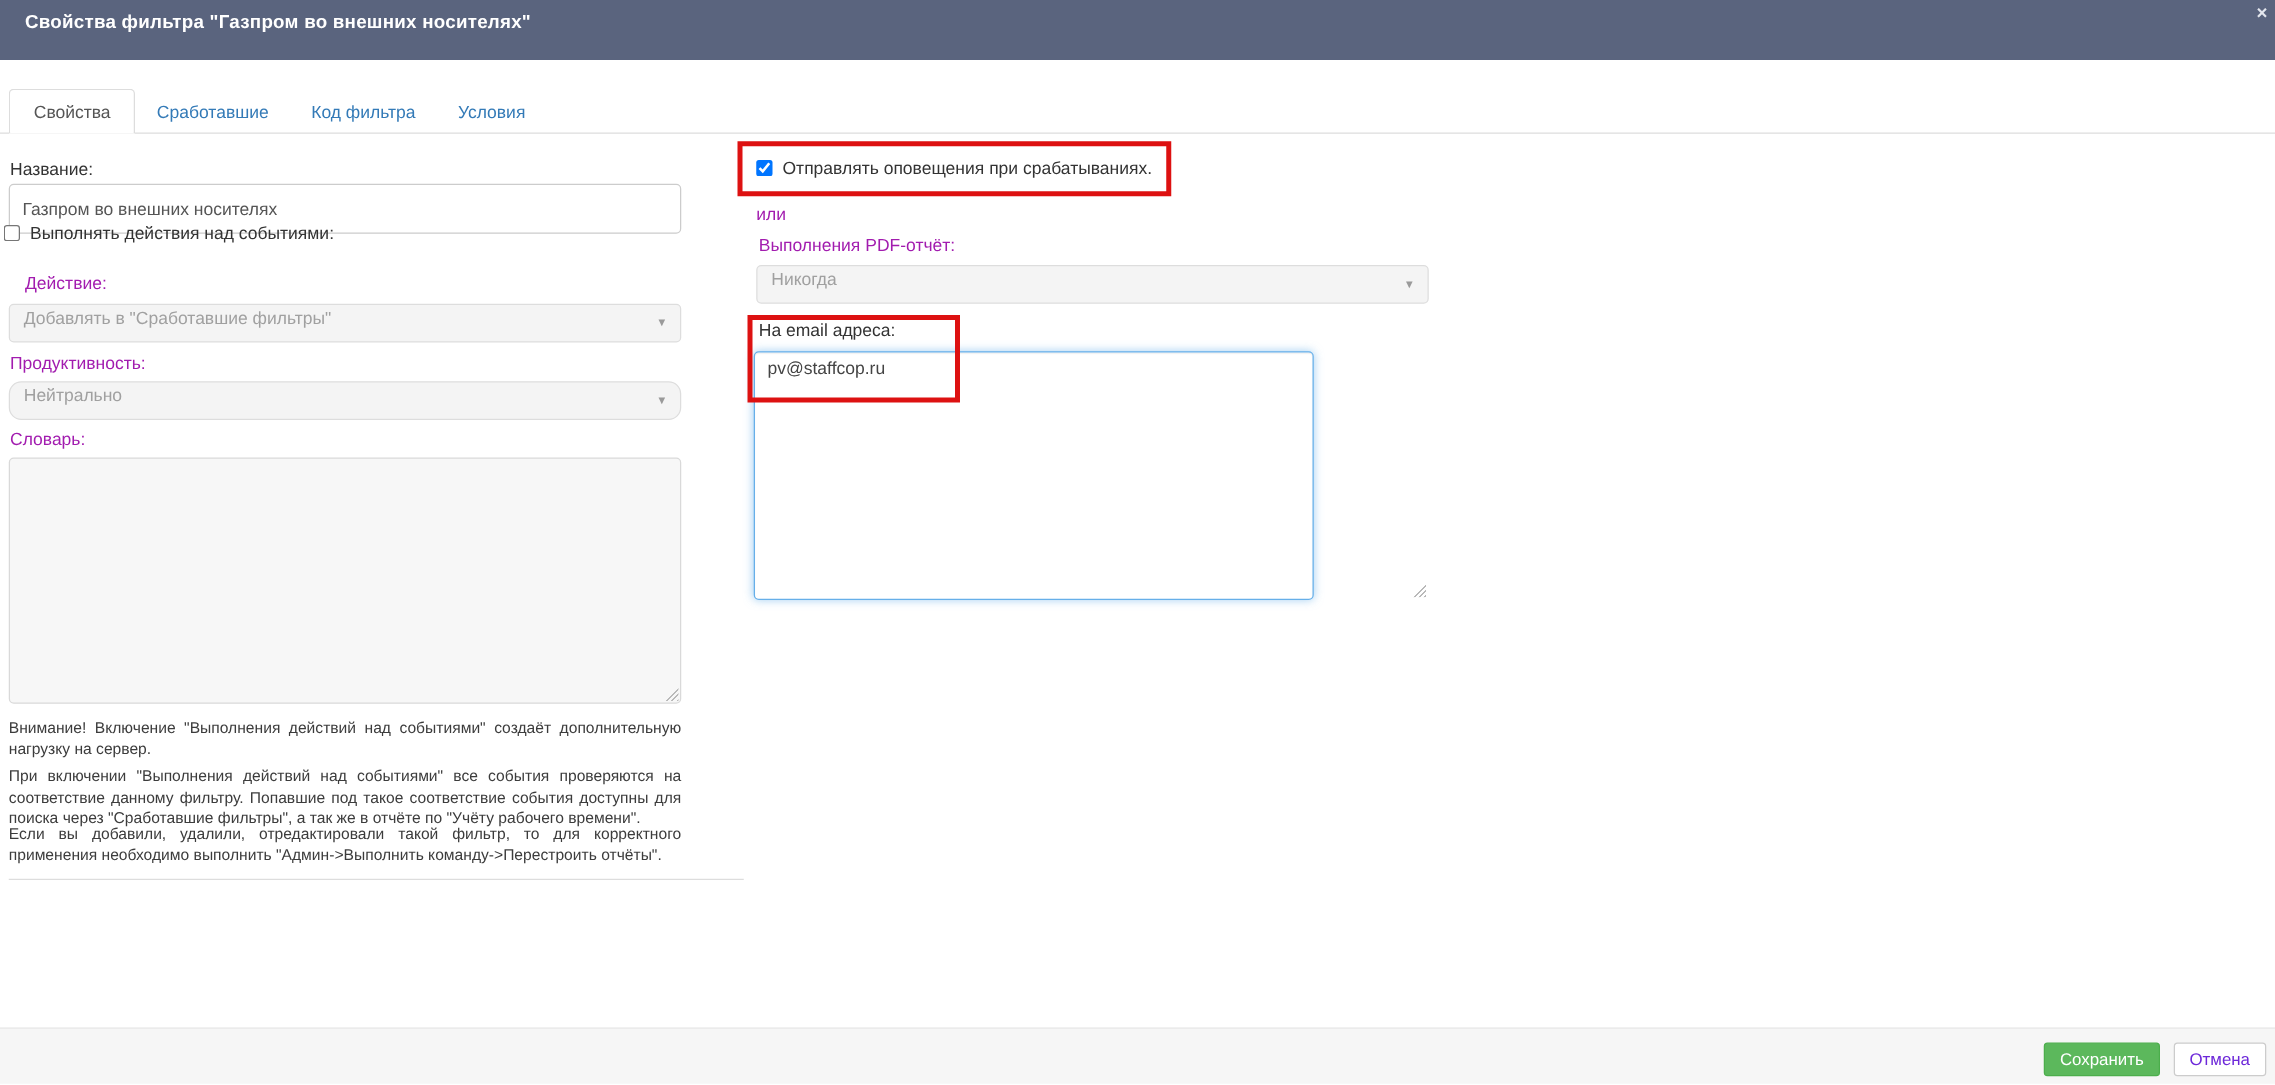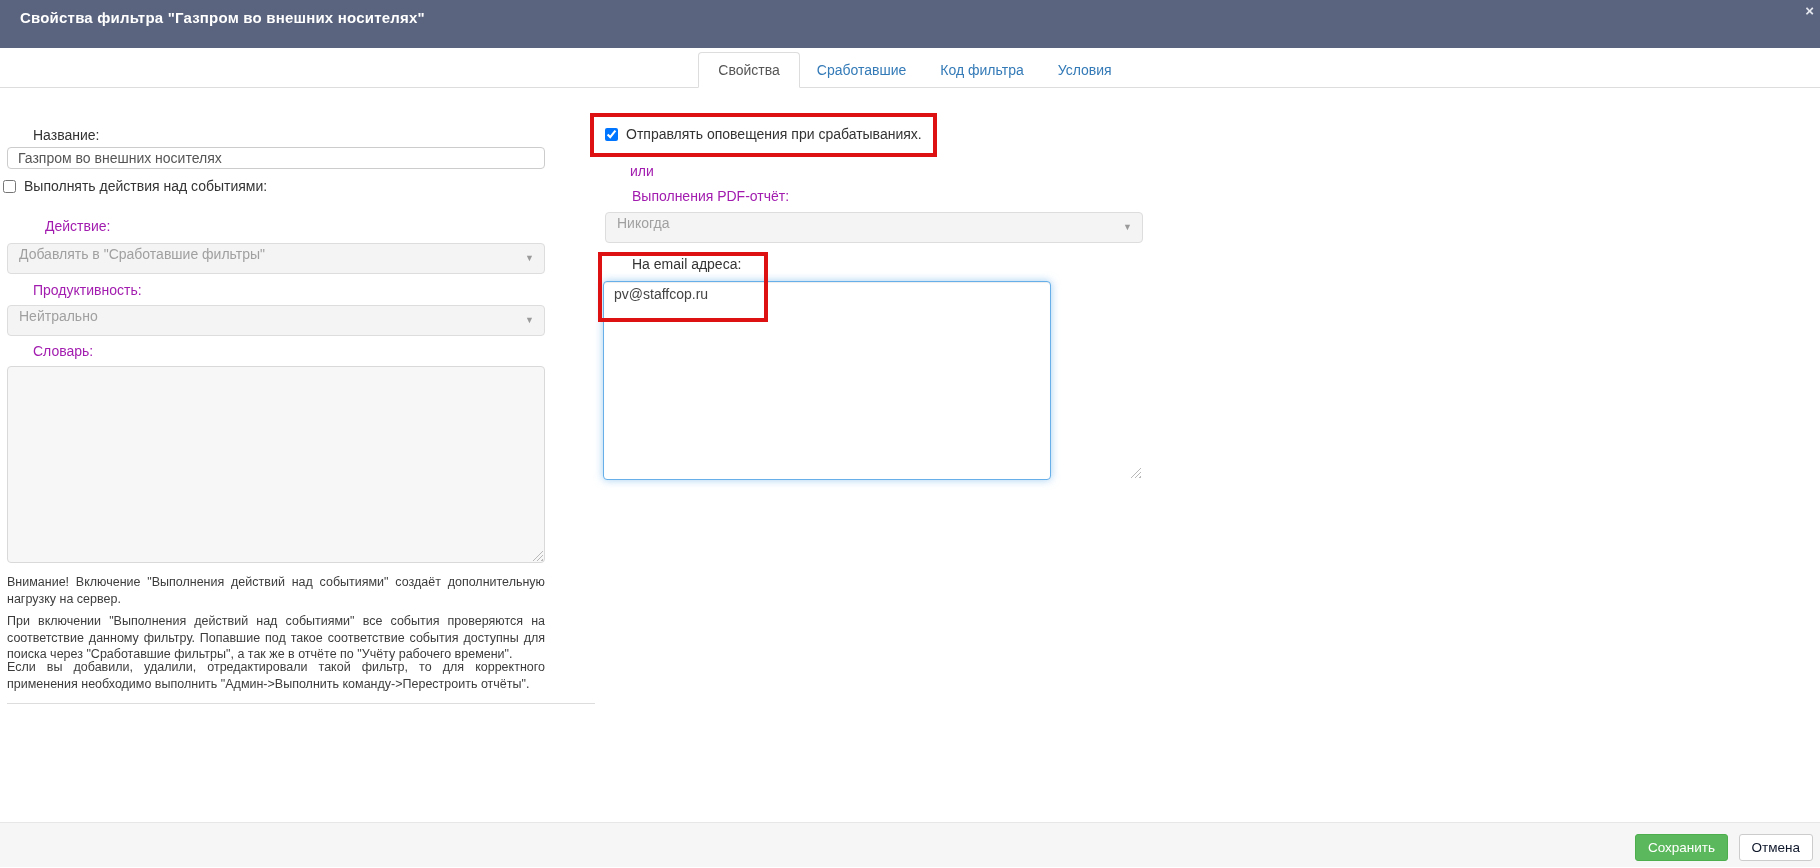--- a/index.html
+++ b/index.html
@@ -17,39 +17,39 @@
   .hdr-title{
     position:absolute;left:20px;top:9px;
     color:#ffffff;font-size:15px;font-weight:bold;letter-spacing:.2px;
   }
   .close-x{
     position:absolute;right:6px;top:3px;
     color:#e4e7ee;font-size:15px;font-weight:bold;cursor:pointer;line-height:15px;
   }
   
   .tabbar{
-    position:absolute;left:0;top:48px;width:1820px;height:40px;
+    position:absolute;left:0;top:48px;width:1820px;height:59px;
     box-sizing:border-box;border-bottom:1px solid #ddd;
-    padding:15px 0 0 7px;display:flex;align-items:flex-end;justify-content:center;
+    padding:15px 0 0 7px;display:flex;align-items:flex-end;
   }
   .tab{
     font-size:14px;color:#337ab7;padding:9px 16px;cursor:pointer;
     border:1px solid transparent;margin-bottom:-1px;white-space:nowrap;
   }
   .tab.active{
     color:#555;background:#fff;border:1px solid #ddd;border-bottom-color:#fff;
     border-radius:4px 4px 0 0;padding:9px 19px;cursor:default;
   }
   
   .colL{position:absolute;left:7px;top:101px;width:538px;}
   .colR{position:absolute;left:603px;top:101px;width:540px;}
-  .lbl{position:absolute;font-size:14px;color:#333;margin-left:25px;}
+  .lbl{position:absolute;font-size:14px;color:#333;}
   .lbl.muted{color:#a21caf;}
   .txtinput{
-    position:absolute;box-sizing:border-box;width:538px;height:22px;
+    position:absolute;box-sizing:border-box;width:538px;height:40px;
     border:1px solid #ccc;border-radius:4px;padding:3px 10px;
     font-family:inherit;font-size:14px;color:#555;background:#fff;outline:none;
   }
   .fakesel{
     position:absolute;box-sizing:border-box;width:538px;height:31px;
     background:#f4f4f4;border:1px solid #ddd;border-radius:4px;
     font-size:14px;color:#a0a0a0;padding:2px 26px 6px 11px;cursor:default;
     white-space:nowrap;overflow:hidden;
   }
   .caret{
@@ -93,21 +93,21 @@
   }
   .btn{
     position:absolute;top:11px;height:27px;box-sizing:border-box;
     border-radius:3px;font-size:13.5px;font-family:inherit;
     padding:0 12px;cursor:pointer;line-height:25px;
   }
   .btn-save{
     right:92px;background:#5cb85c;border:1px solid #4cae4c;color:#ffffff;
   }
   .btn-cancel{
-    right:7px;background:#ffffff;border:1px solid #ccc;color:#0f172a;
+    right:7px;background:#ffffff;border:1px solid #ccc;color:#6d28d9;
   }
 </style>
 </head>
 <body>
 
 <div class="hdr">
   <span class="hdr-title">Свойства фильтра "Газпром во внешних носителях"</span>
 </div>
 <span class="close-x">×</span>
 
@@ -127,21 +127,21 @@
     <span>Выполнять действия над событиями:</span>
   </label>
 
   <span class="lbl muted" style="top:117px;left:13px;">Действие:</span>
   <div class="fakesel" style="top:142px;left:0;">
     <span>Добавлять в "Сработавшие фильтры"</span>
     <span class="caret">▼</span>
   </div>
 
   <span class="lbl muted" style="top:181px;left:1px;">Продуктивность:</span>
-  <div class="fakesel" style="top:204px;left:0;">
+  <div class="fakesel" style="top:204px;left:0;border-radius:10px;">
     <span>Нейтрально</span>
     <span class="caret">▼</span>
   </div>
 
   <span class="lbl muted" style="top:242px;left:1px;">Словарь:</span>
   <textarea class="dictarea" style="top: 265px; left: 0px;"></textarea>
   <span class="grabber" style="left:525px;top:449px;"></span>
 
   <p class="note" style="top:473px;left:0;">Внимание! Включение "Выполнения действий над событиями" создаёт дополнительную нагрузку на сервер.</p>
   <p class="note" style="top:512px;left:0;">При включении "Выполнения действий над событиями" все события проверяются на соответствие данному фильтру. Попавшие под такое соответствие события доступны для поиска через "Сработавшие фильтры", а так же в отчёте по "Учёту рабочего времени".</p>

